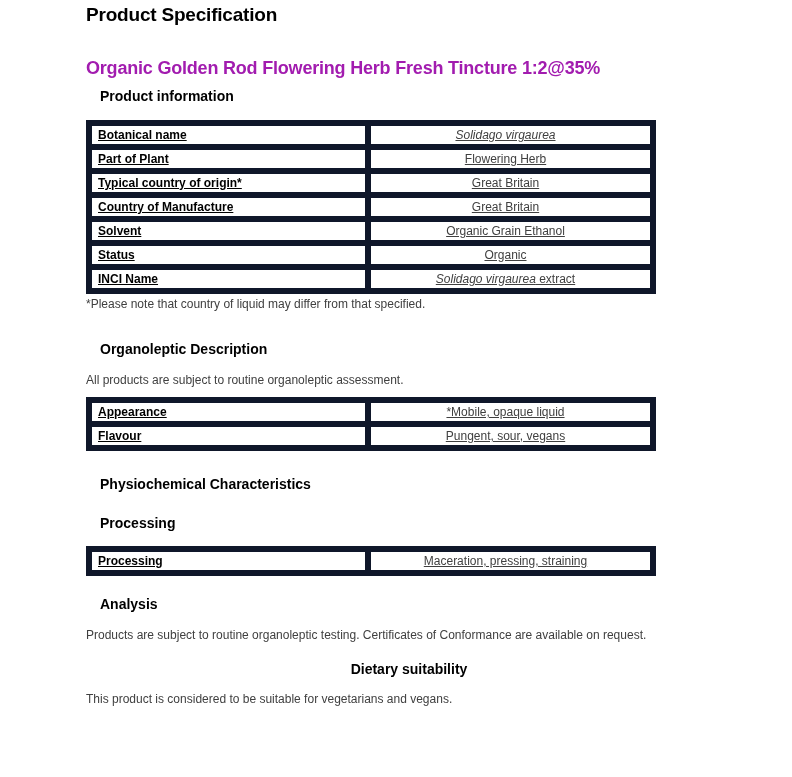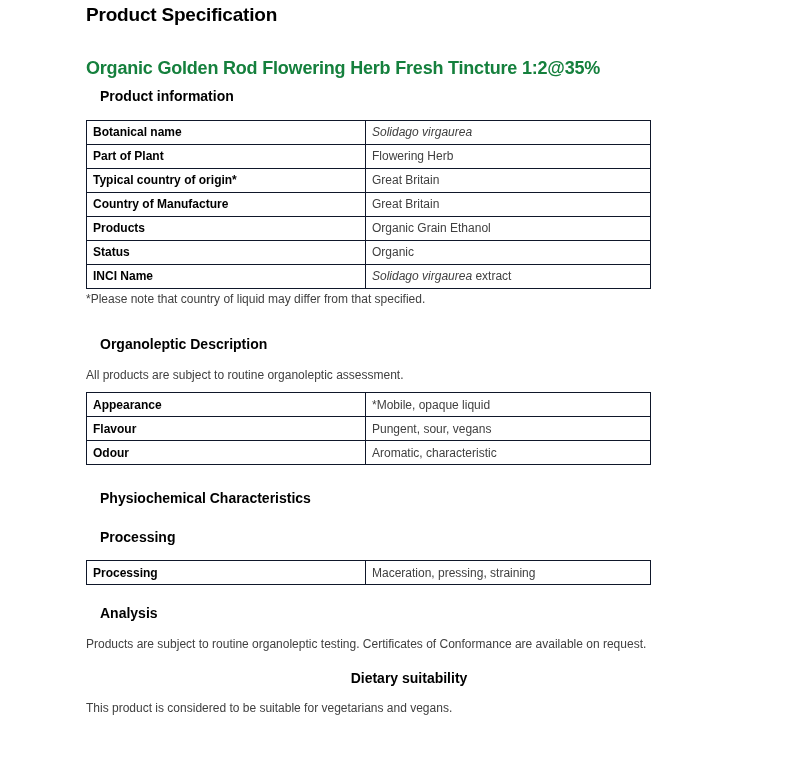--- a/index.html
+++ b/index.html
@@ -15,21 +15,21 @@
     width: 792px; height: 646px;
     padding: 3px 60px 0 86px;
   }
   .doc-title {
     font-size: 19px; font-weight: bold; line-height: 1.25;
     margin: 0; color: #000;
     letter-spacing: -0.2px;
   }
   .product-name {
     font-size: 18px; font-weight: bold; line-height: 1.25;
-    margin: 30px 0 0 0; color: #15803d;
+    margin: 30px 0 0 0; color: #a21caf;
     letter-spacing: -0.2px;
   }
   .section-heading {
     font-size: 14px; font-weight: bold; line-height: 1.25;
     margin: 14px; color: #000;
   }
   .h-product-info   { margin-top: 9px;  }
   .h-organoleptic   { margin-top: 30px; }
   .h-physiochemical { margin-top: 25px; }
   .h-processing     { margin-top: 21px; }
@@ -43,30 +43,31 @@
     font-size: 12px; color: #404040; line-height: 1.2;
     margin: 3px 0 0 0;
   }
   table.spec {
     border-collapse: collapse;
     table-layout: fixed;
     width: 564px;
     margin-top: 10px;
   }
   table.spec td {
-    border: 1px solid #0f172a;
+    border: 6px solid #0f172a;
     height: 24px;
     padding: 2px 16px 2px 6px;
     font-size: 12px;
     vertical-align: middle;
     overflow: hidden;
     white-space: nowrap;
+    text-decoration: underline;
   }
   td.label { font-weight: bold; color: #000000; width: 279px; }
-  td.value { color: #404040; width: 285px; }
+  td.value { color: #404040; width: 285px; text-align: center; }
   .italic { font-style: italic; }
 </style>
 </head>
 <body>
 
 <div class="page">
 
   <h1 class="doc-title">Product Specification</h1>
 
   <h2 class="product-name">Organic Golden Rod Flowering Herb Fresh Tincture 1:2@35%</h2>
@@ -85,21 +86,21 @@
       </tr>
       <tr>
         <td class="label">Typical country of origin*</td>
         <td class="value">Great Britain</td>
       </tr>
       <tr>
         <td class="label">Country of Manufacture</td>
         <td class="value">Great Britain</td>
       </tr>
       <tr>
-        <td class="label">Products</td>
+        <td class="label">Solvent</td>
         <td class="value">Organic Grain Ethanol</td>
       </tr>
       <tr>
         <td class="label">Status</td>
         <td class="value">Organic</td>
       </tr>
       <tr>
         <td class="label">INCI Name</td>
         <td class="value"><span class="italic">Solidago virgaurea</span><span> extract</span></td>
       </tr>
@@ -115,24 +116,20 @@
   <table class="spec">
     <tbody>
       <tr>
         <td class="label">Appearance</td>
         <td class="value">*Mobile, opaque liquid</td>
       </tr>
       <tr>
         <td class="label">Flavour</td>
         <td class="value">Pungent, sour, vegans</td>
       </tr>
-      <tr>
-        <td class="label">Odour</td>
-        <td class="value">Aromatic, characteristic</td>
-      </tr>
     </tbody>
   </table>
 
   <h3 class="section-heading h-physiochemical">Physiochemical Characteristics</h3>
 
 
   <h3 class="section-heading h-processing">Processing</h3>
 
   <table class="spec">
     <tbody>

